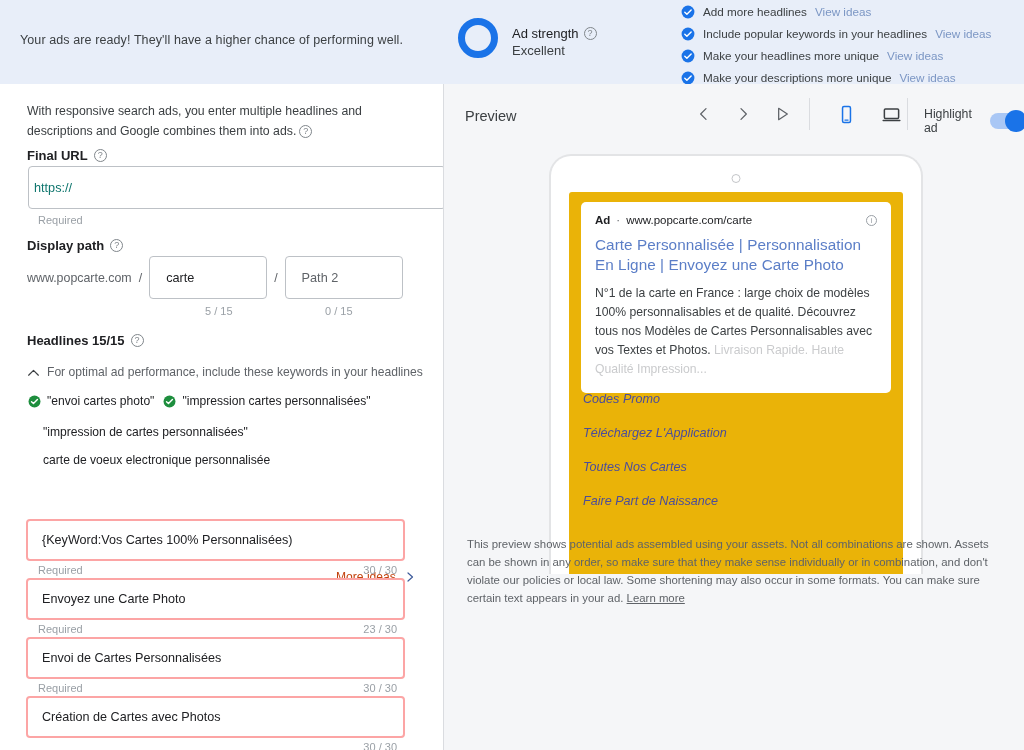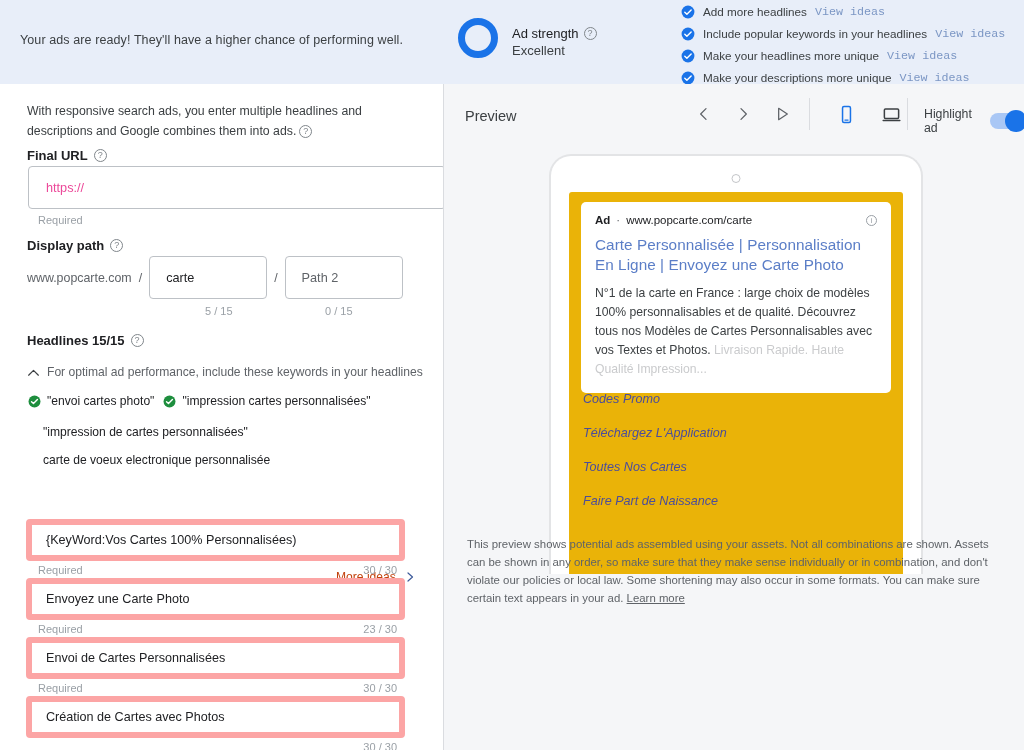--- a/index.html
+++ b/index.html
@@ -47,21 +47,21 @@
 
   .checklist {
     position: absolute; left: 681px; top: 2px;
     display: flex; flex-direction: column; gap: 3px;
   }
   .check-row {
     display: flex; align-items: center; gap: 8px;
     height: 19px; font-size: 11.7px; color: #3c4043;
   }
   .check-ico { width: 14px; height: 14px; flex: 0 0 auto; }
-  .view-ideas { font-size: 11.7px; color: #7b96c4; cursor: pointer; font-family: Liberation Mono, monospace; }
+  .view-ideas { font-size: 11.7px; color: #7b96c4; cursor: pointer; }
 
   
   .left {
     position: absolute; left: 16px; top: 84px; width: 443px; height: 666px;
     background: #fff; overflow: hidden;
   }
   .intro {
     position: absolute; left: 11px; top: 18px; width: 400px;
     font-size: 12.3px; color: #3c4043; line-height: 1.62;
   }
@@ -69,22 +69,22 @@
 
   .sec-label {
     font-size: 13px; color: #202124; font-weight: 700;
     display: flex; align-items: center; gap: 6px;
   }
 
   #finalUrlLabel { position: absolute; left: 11px; top: 64px; }
   .final-url-box {
     position: absolute; left: 12px; top: 82px; width: 418px; height: 43px;
     border: 1px solid #bdc1c6; border-radius: 4px;
-    display: flex; align-items: center; padding: 0 0 0 17px;
-    font-size: 12.7px; color: #ec4899; background: #fff;
+    display: flex; align-items: center; padding: 0 0 0 5px;
+    font-size: 12.7px; color: #0f766e; background: #fff;
   }
   .req-note {
     position: absolute; font-size: 11px; color: #9aa0a6;
   }
   #finalUrlReq { left: 22px; top: 130px; }
 
   #displayPathLabel { position: absolute; left: 11px; top: 154px; }
   .dp-row { position: absolute; left: 11px; top: 172px; display: flex; align-items: center; }
   .dp-domain { font-size: 12.4px; color: #5f6368; }
   .dp-slash { font-size: 12.4px; color: #5f6368; padding: 0 7px; }
@@ -122,21 +122,21 @@
 
   .more-ideas {
     position: absolute; left: 320px; top: 486px;
     display: flex; align-items: center; gap: 8px;
     font-size: 12.1px; color: #c2410c; cursor: pointer;
   }
   .chev-r { width: 12px; height: 12px; }
 
   .hl-list { position: absolute; left: 10px; top: 435px; width: 400px; }
   .hl-field {
-    width: 379px; height: 42px; border: 6px solid #fca5a5; border-radius: 4px;
+    width: 379px; height: 42px; border: 2px solid #fca5a5; border-radius: 4px;
     display: flex; align-items: center; padding-left: 14px;
     font-size: 12.6px; color: #202124; background: #fff;
   }
   .hl-meta {
     position: relative; width: 379px; height: 17px;
     display: flex; align-items: center; justify-content: space-between;
     padding: 0 8px 0 12px;
   }
   .hl-meta span { font-size: 11px; color: #9aa0a6; }
 

